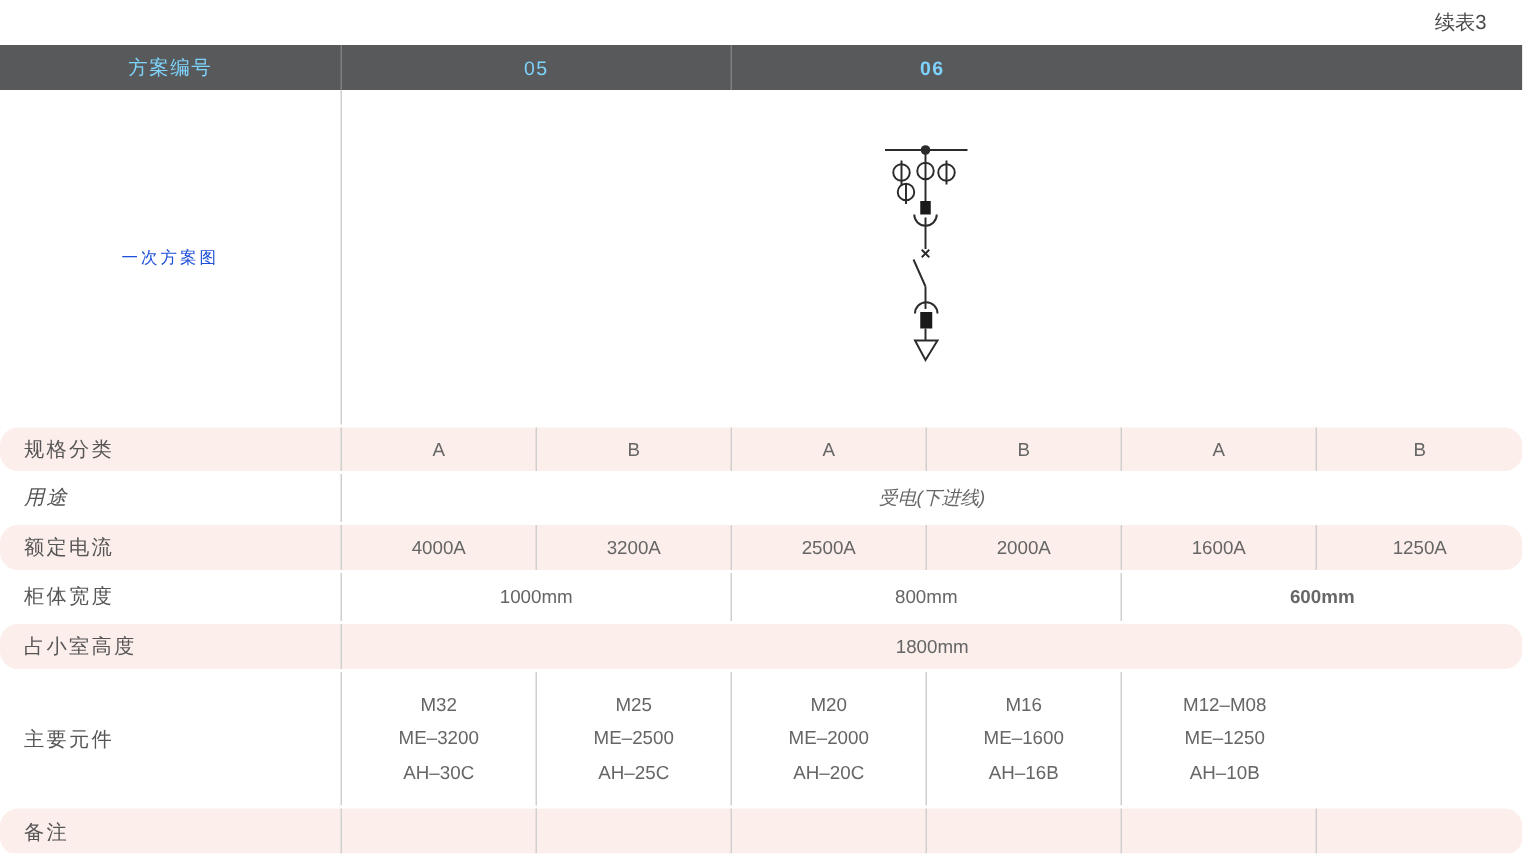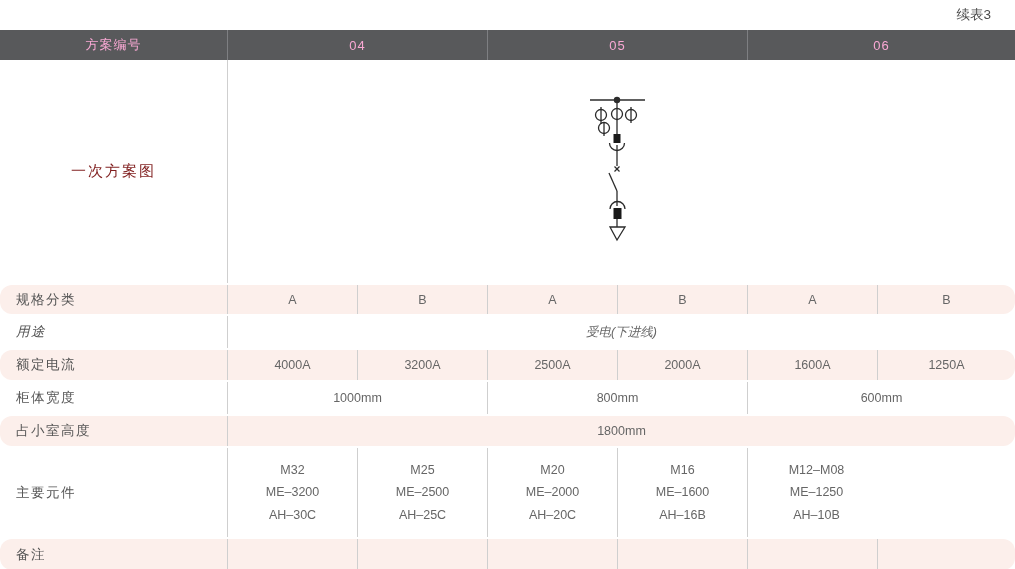--- a/index.html
+++ b/index.html
@@ -9,29 +9,29 @@
   .table{width:1015px;}
   .row{display:flex;width:1015px;box-sizing:border-box;}
   .cell{box-sizing:border-box;display:flex;align-items:center;justify-content:center;border-right:1px solid #cfcfcf;overflow:hidden;}
   .cell.last{border-right:none;}
   
   .c0{width:228px;}
   .sub{width:130px;}
   .sub6{width:137px;}
   .m2{width:260px;}
   .m2b{width:260px;}
-  .m2c{width:267px;}
+  .m2c{width:267px;font-weight:bold;}
   .mfull{width:787px;}
   
   .header-row{height:30px;background:#58595b;}
-  .header-row .cell{border-right:1px solid #7e7f82;color:#f9a8d4;font-size:13px;letter-spacing:1px;}
+  .header-row .cell{border-right:1px solid #7e7f82;color:#7dd3fc;font-size:13px;letter-spacing:1px;}
   .header-row .cell.last{border-right:none;}
   
   .diagram-row{height:223px;background:#fff;}
-  .diagram-label{justify-content:center;font-size:15px;letter-spacing:2px;color:#7f1d1d;}
+  .diagram-label{justify-content:center;font-size:11px;letter-spacing:2px;color:#1d4ed8;}
   .diagram-cell{position:relative;justify-content:flex-start;}
   .diagram-cell svg{position:absolute;left:352px;top:30px;}
   
   .body-row{margin-top:2px;}
   .pink{background:#fcefeb;border-radius:12px;}
   .white{background:#ffffff;}
   .label-cell{justify-content:flex-start;padding-left:16px;font-size:13.5px;letter-spacing:1.5px;color:#555;}
   .val{font-size:12.5px;color:#666;}
   .r-spec{height:29px;}
   .r-usage{height:32px;font-style:italic;}
@@ -48,21 +48,20 @@
 <body>
 
 <div class="page">
 
   <div class="caption">续表3</div>
 
   <div class="table">
 
     <div class="row header-row">
       <div class="cell c0">方案编号</div>
-      <div class="cell m2">04</div>
       <div class="cell m2b">05</div>
       <div class="cell m2c last">06</div>
     </div>
 
     <div class="row diagram-row">
       <div class="cell c0 diagram-label">一次方案图</div>
       <div class="cell mfull last diagram-cell">
         <svg width="80" height="155" viewBox="0 0 80 155">
 
           <line class="diag" x1="10" y1="10" x2="65" y2="10"></line>

